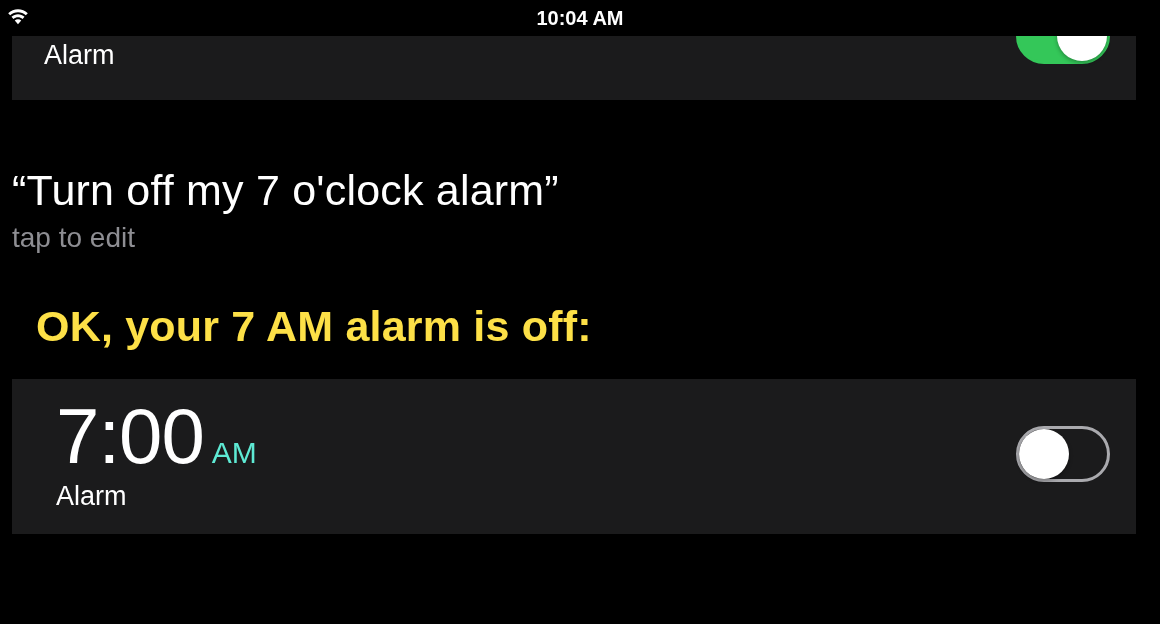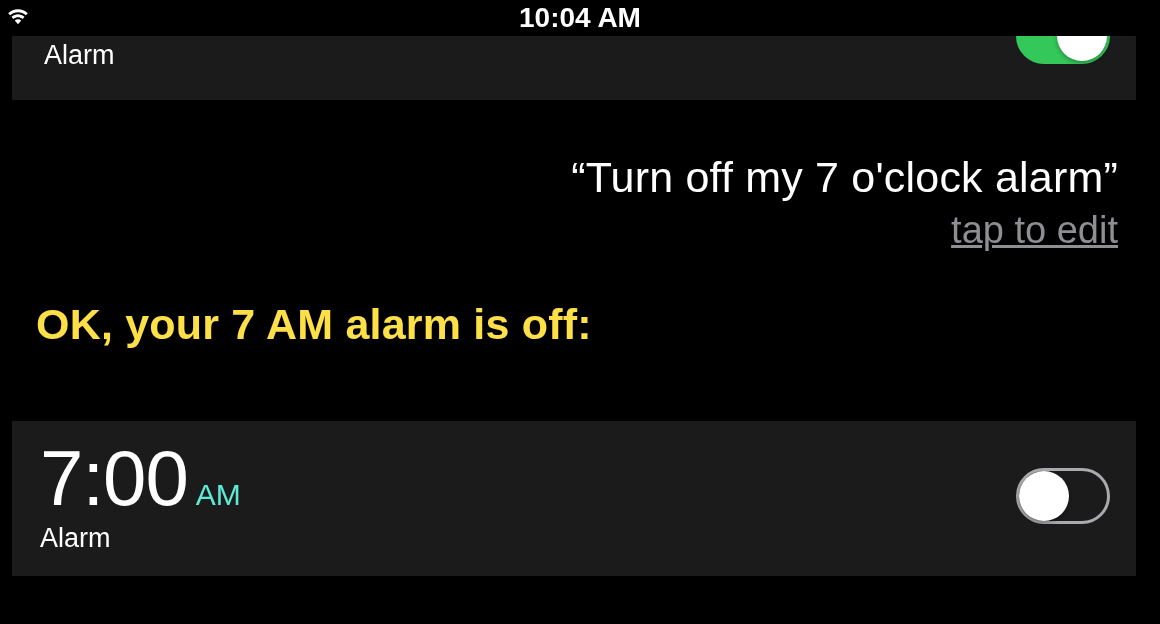--- a/index.html
+++ b/index.html
@@ -17,21 +17,21 @@
     }
     .status-bar {
       position: relative;
       height: 36px;
       width: 100%;
       display: flex;
       align-items: center;
       justify-content: center;
     }
     .status-time {
-      font-size: 28px;
+      font-size: 20px;
       font-weight: 700;
       color: #ffffff;
     }
     .wifi-icon {
       position: absolute;
       left: 4px;
       top: 4px;
       color: #ffffff;
     }
     .wifi-icon svg {
@@ -61,49 +61,48 @@
       color: #ffffff;
       margin-top: 4px;
       margin-left: 10px;
     }
     .toggle-peek {
       position: absolute;
       right: 26px;
       top: -28px;
     }
     .query-block {
-      text-align: right;
+      text-align: left;
       padding-right: 18px;
-      margin-top: 51px;
+      margin-top: 64px;
     }
     .query-text {
       font-size: 43px;
       font-weight: 400;
       color: #ffffff;
       line-height: 1.25;
       letter-spacing: 0.2px;
     }
     .tap-to-edit {
-      font-size: 38px;
+      font-size: 28px;
       color: #8e8e93;
       margin-top: 4px;
-      text-decoration: underline;
     }
     .response-text {
       font-size: 43px;
       font-weight: 700;
       color: #fde047;
       margin-top: 48px;
       margin-left: 24px;
       letter-spacing: 0.2px;
     }
     .alarm-card {
       background: #1b1b1c;
-      margin-top: 72px;
-      padding: 18px 26px 22px 28px;
+      margin-top: 28px;
+      padding: 18px 26px 22px 44px;
       display: flex;
       align-items: center;
       justify-content: space-between;
     }
     .alarm-info {
       display: flex;
       flex-direction: column;
     }
     .alarm-time-row {
       display: flex;

